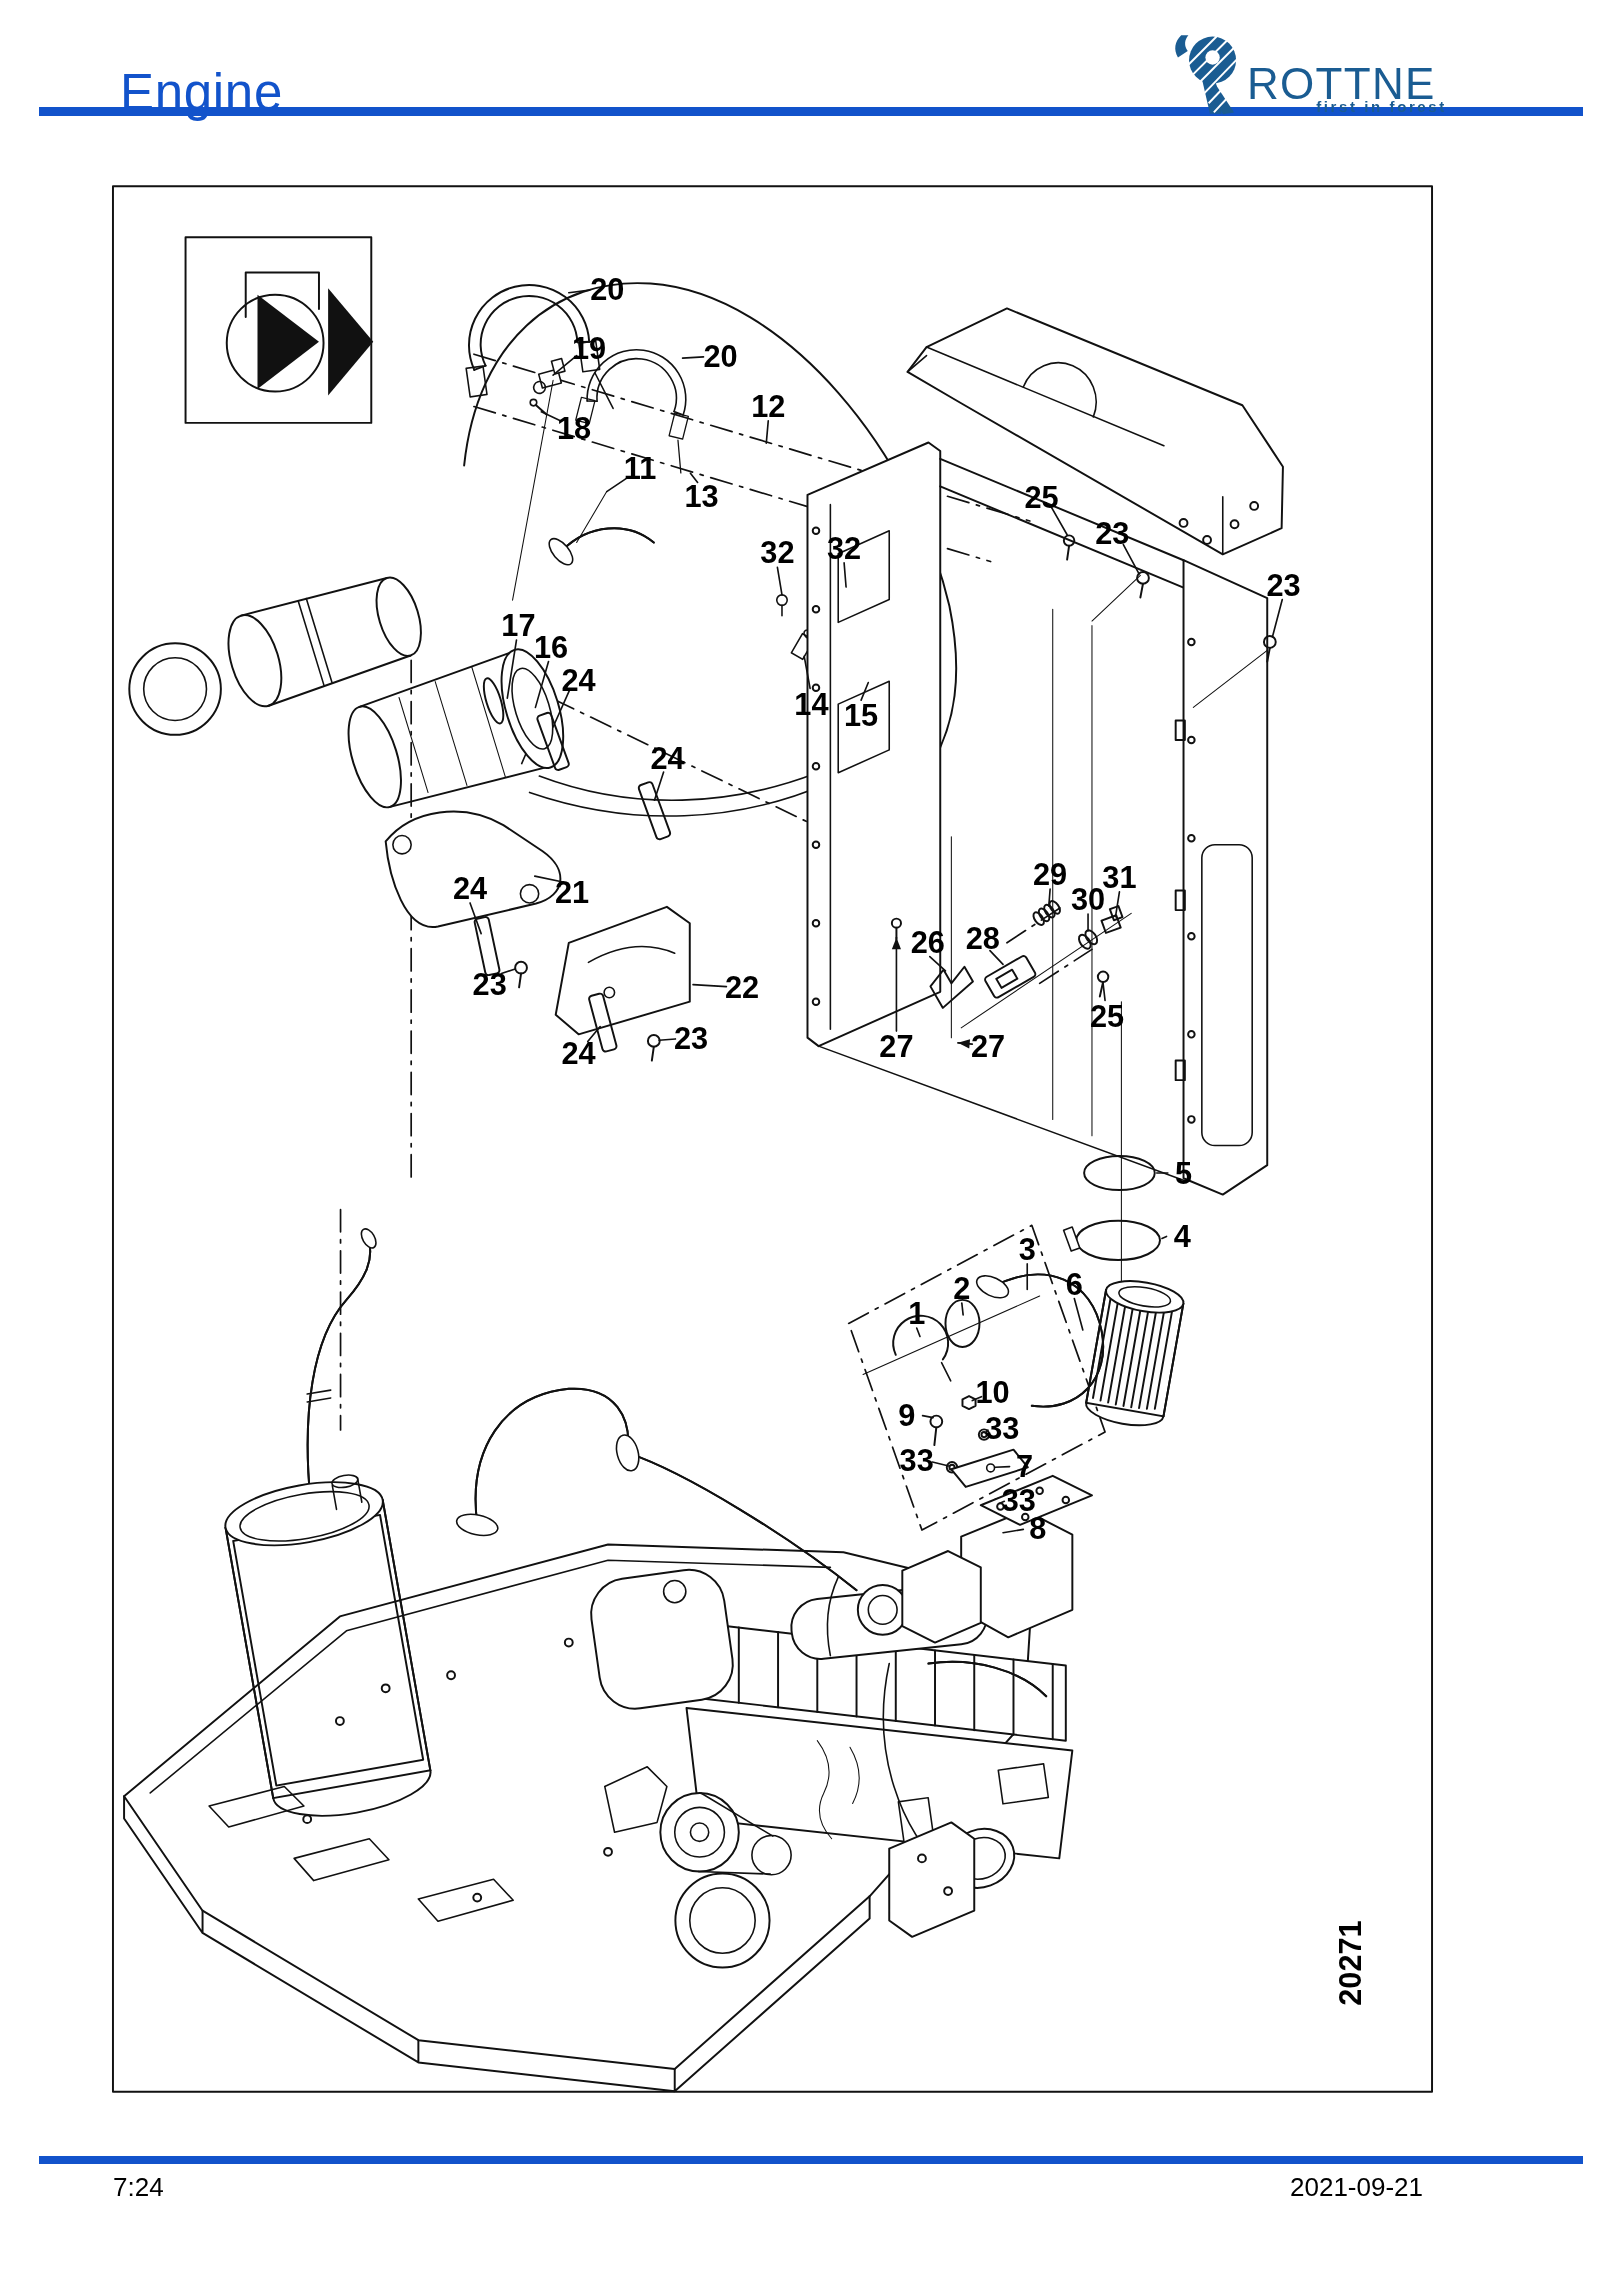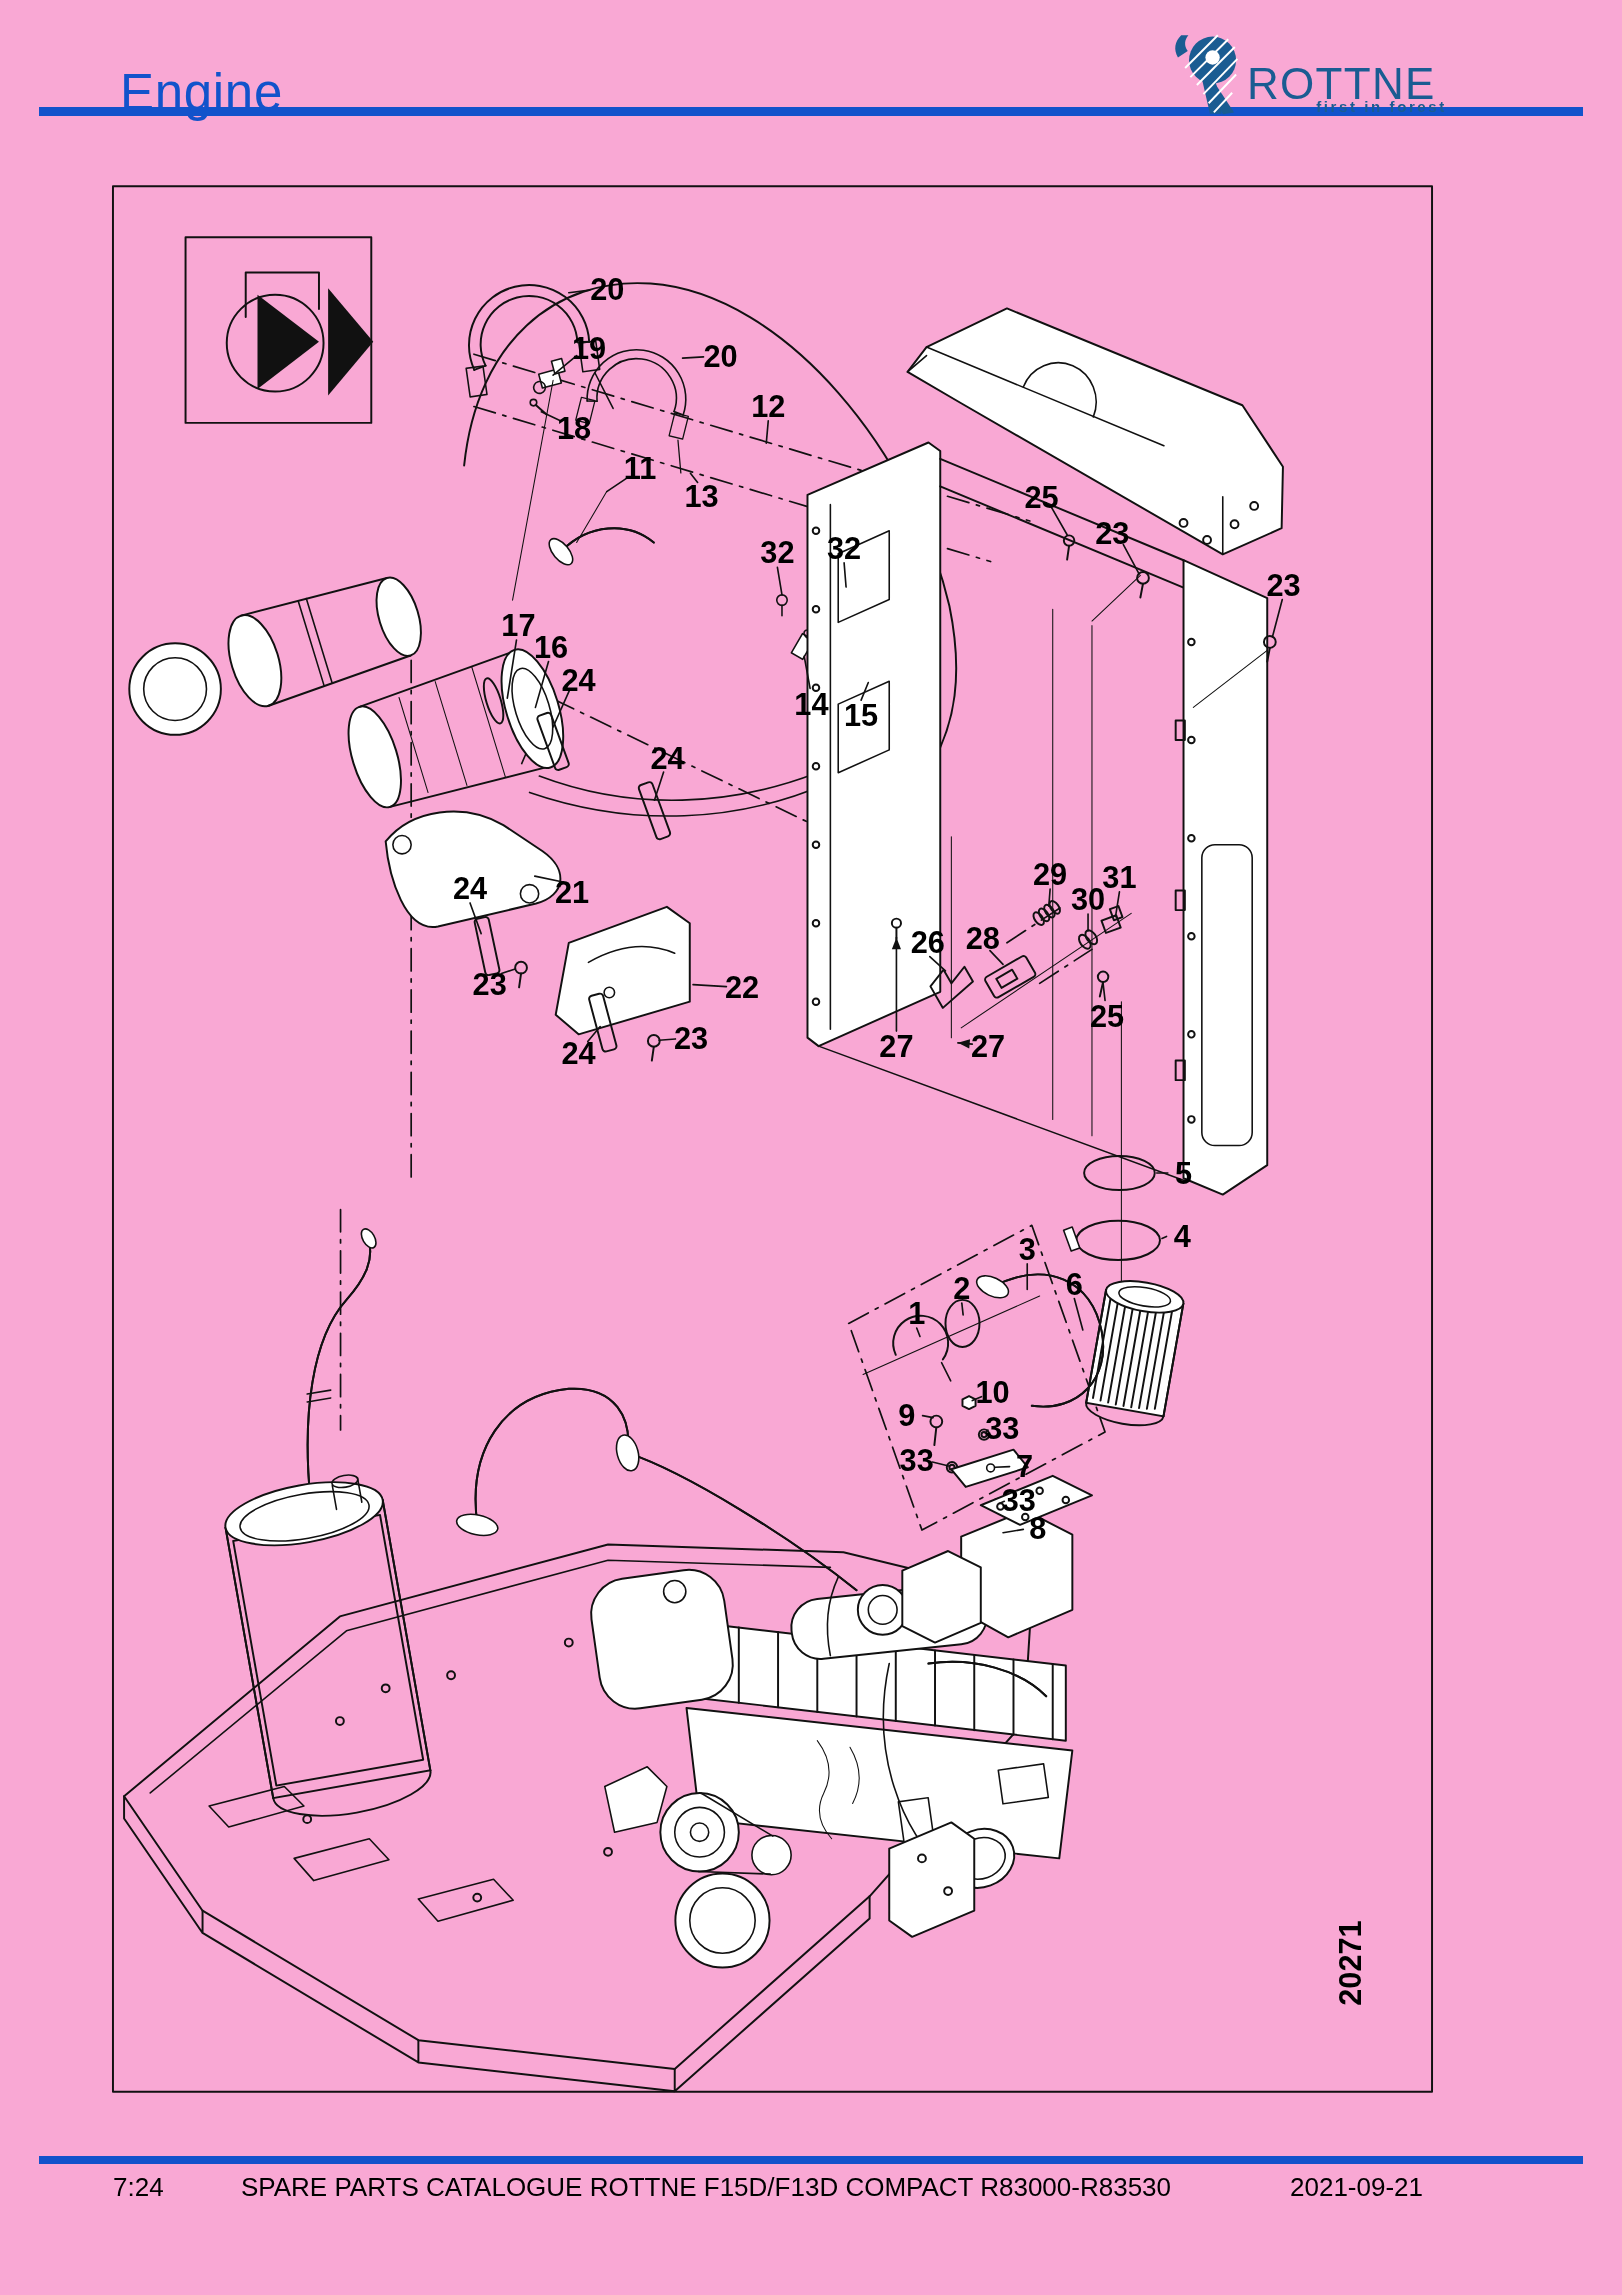--- a/index.html
+++ b/index.html
@@ -1,20 +1,20 @@
 <!DOCTYPE html>
 <html style="--title-blue: #1253cb; --rule-blue: #1253cb; --logo-blue: #1a5c92; --ink: #111111;font-size:10.5px"><head>
 <meta charset="utf-8">
 <style>
   :root{
     --title-blue:#1253cb; --rule-blue:#1253cb; --logo-blue:#1a5c92; --ink:#111111;
   }
   *{margin:0;padding:0;box-sizing:border-box}
   body{background:#888;font-family:"Liberation Sans",sans-serif}
-  .page{position:relative;width:1622px;height:2295px;background:#f9a8d4;overflow:hidden}
+  .page{position:relative;width:1622px;height:2295px;background:#ffffff;overflow:hidden}
   .title{position:absolute;left:120px;top:63px;font-size:51px;font-weight:400;color:var(--title-blue);letter-spacing:0.7px}
   .rule{position:absolute;left:39px;width:1544px;background:var(--rule-blue)}
   .rule.top{top:107px;height:9.2px}
   .rule.bottom{top:2156px;height:7.9px}
   .brand{position:absolute;left:1247px;top:59px;font-size:44px;font-weight:normal;color:var(--logo-blue);letter-spacing:1.3px}
   .tagline{position:absolute;left:1248px;top:98px;width:267px;text-align:center;font-size:15px;font-weight:bold;color:var(--logo-blue);letter-spacing:2.6px}
   .logo-mark{position:absolute;left:1172px;top:34px}
   .panel{position:absolute;left:111px;top:184px;width:1323px;height:1910px}
   .panel svg{display:block;width:100%;height:100%}
   .footer-text{position:absolute;top:2172px;font-size:26px;color:#000;white-space:nowrap}
@@ -539,17 +539,16 @@
           </g>
         <g id="fig-layer">
             <text x="1895" y="2736" text-anchor="middle" transform="rotate(-90 1895 2720)" font-size="45">20271</text>
           </g>
       </g>
     </svg>
   </div>
 
   <div class="rule bottom"></div>
   <div class="footer-text f-scale">7:24</div>
-  <div class="footer-text f-title">SPARE PARTS CATALOGUE ROTTNE F15D/F13D COMPACT R83000-R83530</div>
   <div class="footer-text f-date">2021-09-21</div>
 
 </div>
 
 
 </body></html>

